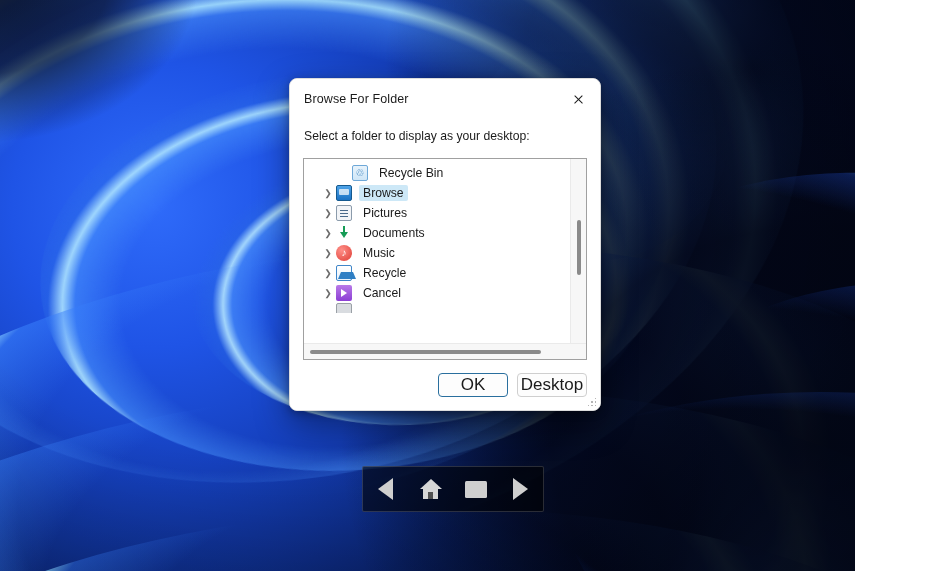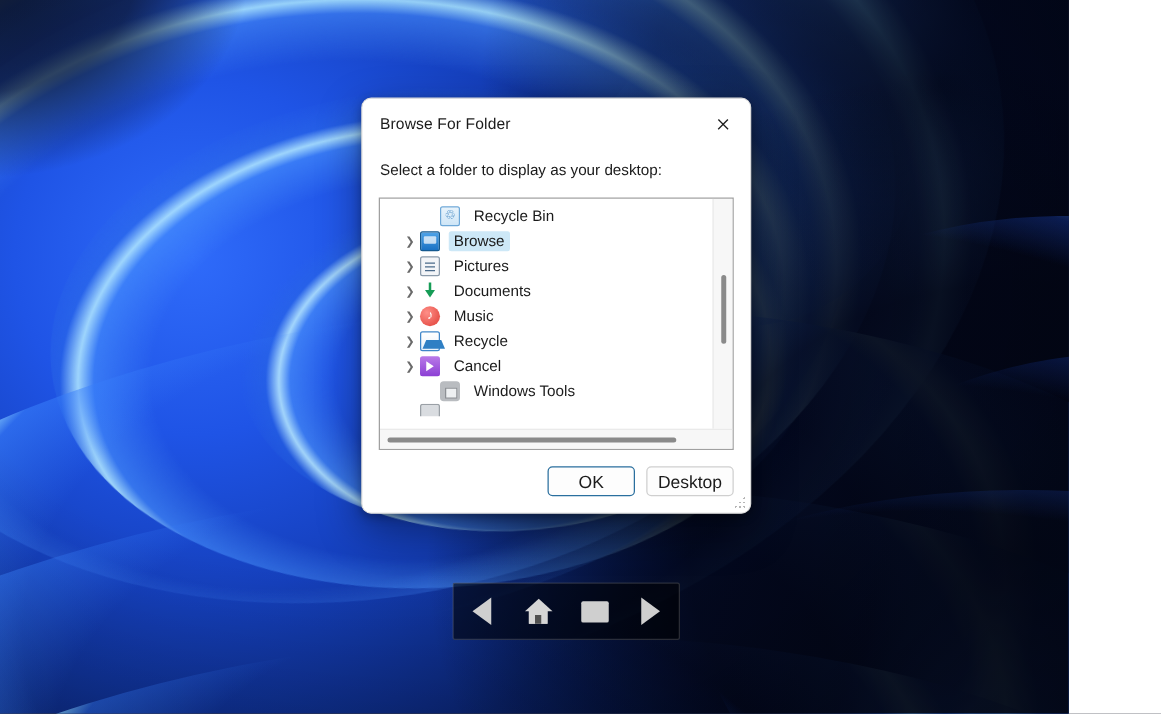--- a/index.html
+++ b/index.html
@@ -287,21 +287,21 @@
   }
 
   .buttonbar {
     flex: 0 0 50px;
     display: flex; align-items: center; justify-content: flex-end;
     gap: 9px; padding: 0 13px;
     background: #ffffff;
   }
   .btn {
     width: 70px; height: 24px;
-    font-size: 14px; color: #1b1b1b;
+    font-size: 17px; color: #1b1b1b;
     background: #fdfdfd;
     border: 1px solid #cfcfcf;
     border-radius: 4px;
     display: flex; align-items: center; justify-content: center;
     cursor: pointer;
   }
   .btn.default { border: 1.4px solid #2a6f9e; }
 
   .grip {
     position: absolute; right: 3px; bottom: 3px;
@@ -431,25 +431,20 @@
             <div class="node" style="padding-left: 16px;">
               <span class="chev">❯</span>
               <span class="ico ic-pics"></span>
               <span class="node-label">Recycle</span>
             </div>
             <div class="node" style="padding-left: 16px;">
               <span class="chev">❯</span>
               <span class="ico ic-video"></span>
               <span class="node-label">Cancel</span>
             </div>
-            <div class="node" style="padding-left: 32px;">
-              <span class="chev empty">❯</span>
-              <span class="ico ic-tools"></span>
-              <span class="node-label">Windows Tools</span>
-            </div>
             <div class="node clipped" style="padding-left: 32px;">
               <span class="ico ic-clip"></span>
             </div>
           </div>
       </div>
 
       <div class="vscroll">
         <div class="vthumb" style="top: 60.72px; height: 55.2px;"></div>
       </div>
       <div class="hscroll">

